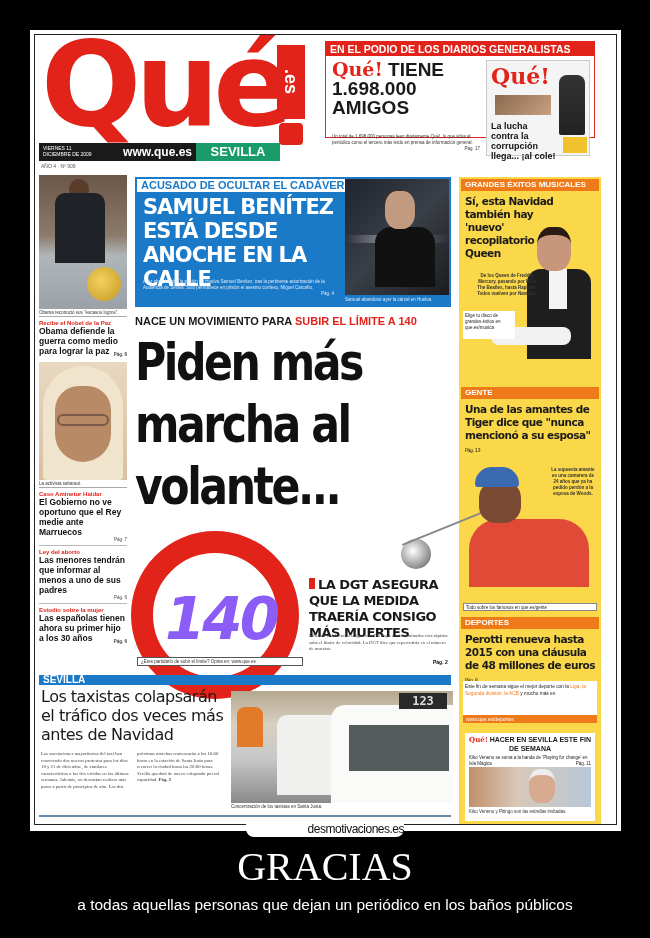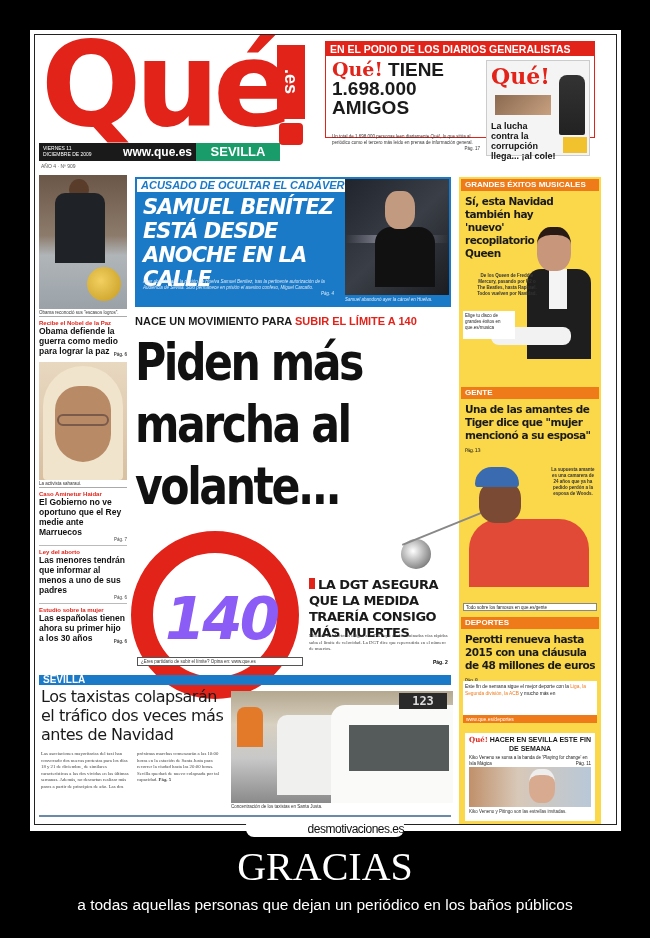--- a/index.html
+++ b/index.html
@@ -43,21 +43,21 @@
   .kicker { font-size: 6px; color: #e2231a; font-weight: bold; margin-top: 3px; }
   .lhead { font-size: 8.5px; font-weight: bold; line-height: 10px; color: #111; }
   .pg { font-size: 4.5px; color: #444; float: right; margin-top: 4px; }
   .aminatou { height: 118px; margin-top: 6px; background: linear-gradient(180deg, #e8d8c0, #d8c0a0); }
   .aminatou .scarf { position: absolute; left: 4px; top: 4px; width: 80px; height: 114px; background: #f0e4cc; border-radius: 40px 40px 4px 4px; }
   .aminatou .face { position: absolute; left: 16px; top: 24px; width: 56px; height: 76px; background: #b88a66; border-radius: 24px 24px 28px 28px; }
   .aminatou .glasses { position: absolute; left: 18px; top: 52px; width: 52px; height: 12px; border: 2px solid #7a5a4a; border-radius: 6px; }
   .sep { border-top: 1px solid #bbb; margin-top: 3px; }
 
   
-  .blue { left: 100px; top: 142px; width: 316px; height: 130px; background: #1a7ac8; font-style: italic; }
+  .blue { left: 100px; top: 142px; width: 316px; height: 130px; background: #1a7ac8; }
   .blue-kicker { position: absolute; left: 2px; top: 2px; background: #fff; color: #1a7ac8; font-weight: bold; font-size: 11px; padding: 0 4px; line-height: 13px; }
   .blue-title { position: absolute; left: 8px; top: 18px; color: #fff; font-weight: bold; font-size: 21px; line-height: 24px; width: 200px; font-family: "DejaVu Sans", sans-serif; letter-spacing: -1px; }
   .blue-body { position: absolute; left: 8px; top: 102px; width: 196px; color: #dbeaf8; font-size: 4.5px; line-height: 6px; }
   .blue-pg { position: absolute; left: 186px; top: 114px; color: #dbeaf8; font-size: 4.5px; }
   .blue-photo { position: absolute; left: 210px; top: 2px; width: 104px; height: 116px; background: linear-gradient(135deg, #20242c, #3a3e46 50%, #1a1c20); }
   .blue-photo .face { position: absolute; left: 40px; top: 12px; width: 30px; height: 38px; background: #c29a80; border-radius: 40%; }
   .blue-photo .body { position: absolute; left: 30px; top: 48px; width: 60px; height: 60px; background: #111; border-radius: 16px 16px 0 0; }
   .blue-photo .glare { position: absolute; left: 0; top: 56px; width: 104px; height: 8px; background: linear-gradient(90deg, transparent, #aab 40%, transparent); opacity: .7; }
   .blue-cap { position: absolute; left: 210px; top: 120px; color: #dbeaf8; font-size: 4.5px; }
 
@@ -241,21 +241,21 @@
       <div class="queen-photo">
         <span class="vest"></span>
         <span class="shirt"></span>
         <span class="head"></span>
         <span class="arm"></span>
       </div>
       <div class="rsmall" style="left:18px;top:96px;width:60px;text-align:center;font-weight:bold">De los Queen de Freddie Mercury, pasando por U2 o The Beatles, hasta Raphael. Todos vuelven por Navidad.</div>
       <div class="elige">Elige tu disco de grandes éxitos en que.es/musica</div>
 
       <div class="sec-head" style="top:210px">GENTE</div>
-      <div class="rhead" style="top:226px"><span>Una de las amantes de Tiger dice que "mujer mencionó a su esposa"</span> <span style="font-size:5px;font-weight:normal">Pág. 13</span></div>
+      <div class="rhead" style="top:226px"><span>Una de las amantes de Tiger dice que "nunca mencionó a su esposa"</span> <span style="font-size:5px;font-weight:normal">Pág. 13</span></div>
       <div class="tiger">
         <span class="club"></span>
         <span class="shirt"></span>
         <span class="face"></span>
         <span class="cap"></span>
       </div>
       <div class="rsmall" style="left:90px;top:290px;width:48px;text-align:center;font-weight:bold">La supuesta amante es una camarera de 24 años que ya ha pedido perdón a la esposa de Woods.</div>
       <div class="todo">Todo sobre los famosos en que.es/gente</div>
 
       <div class="sec-head" style="top:440px">DEPORTES</div>

